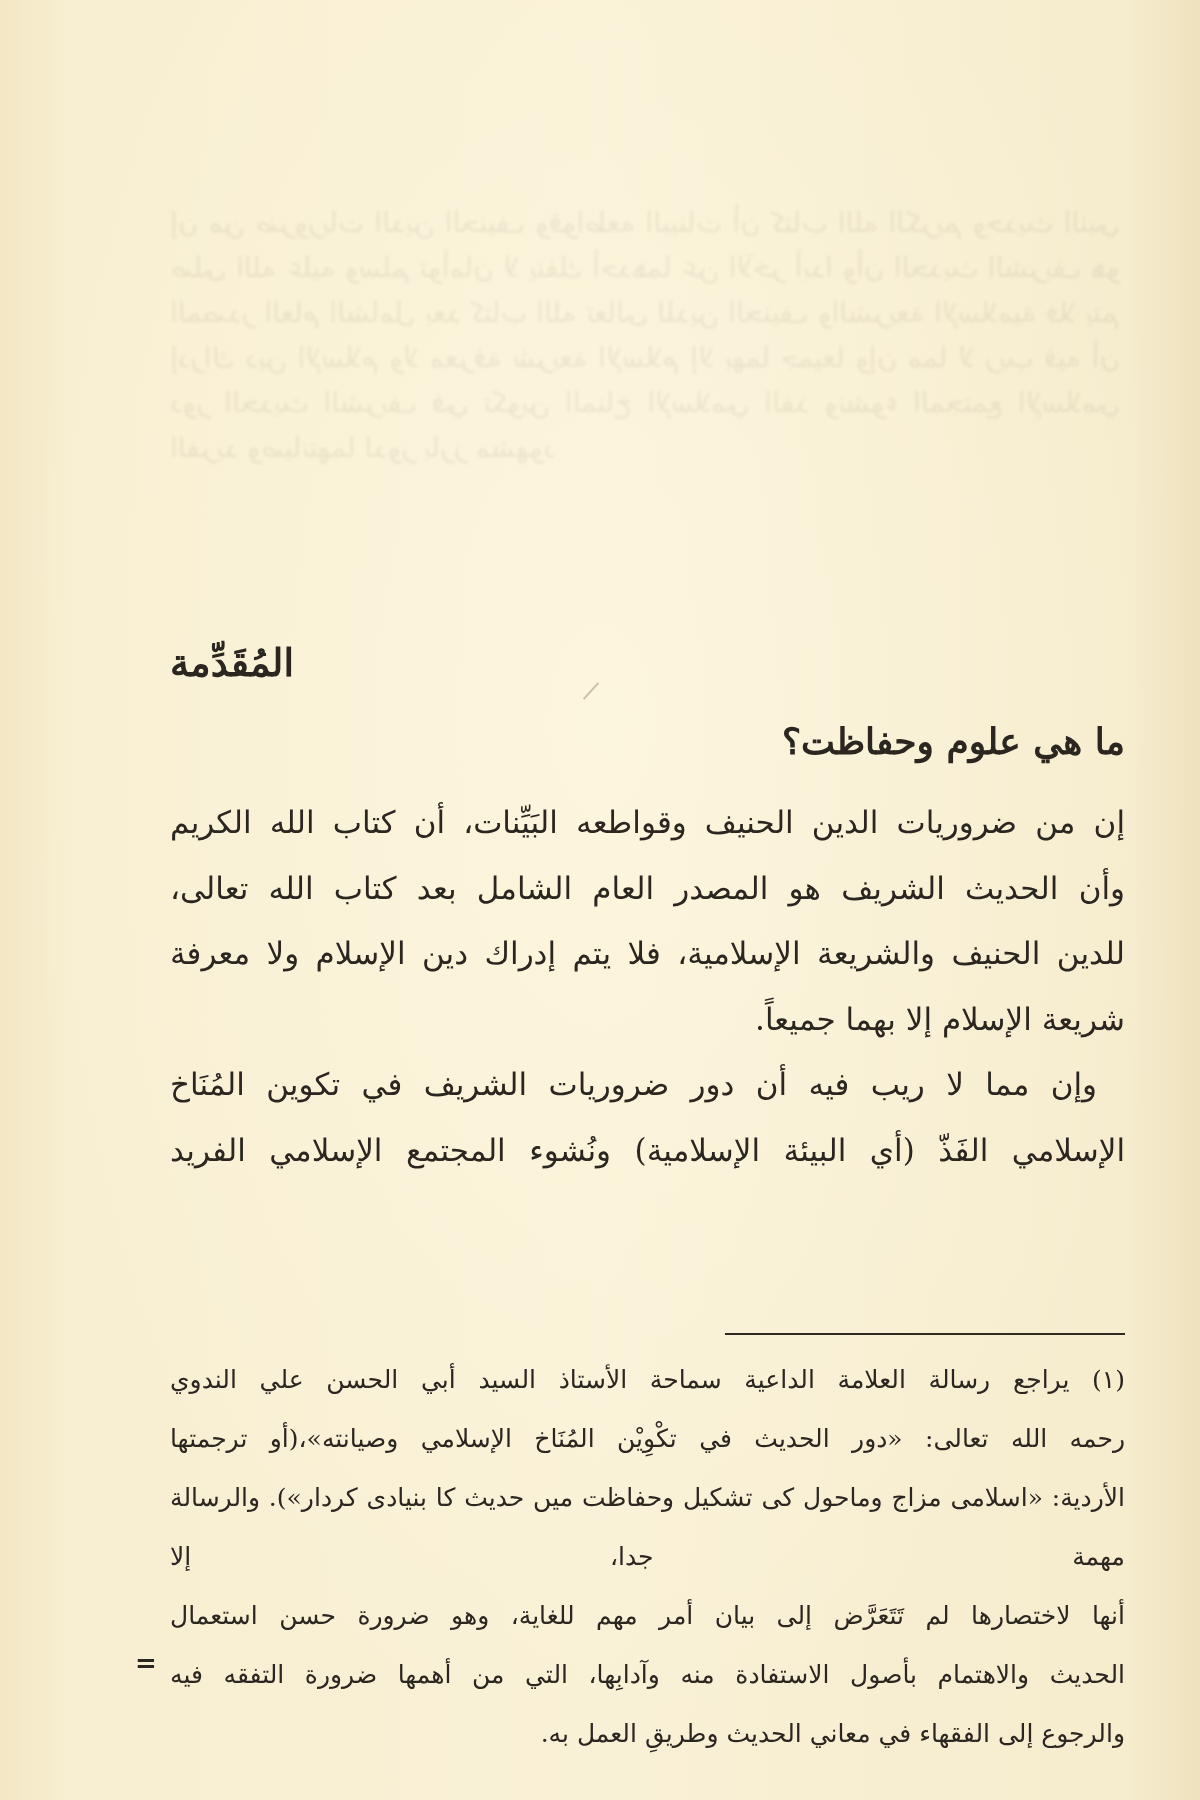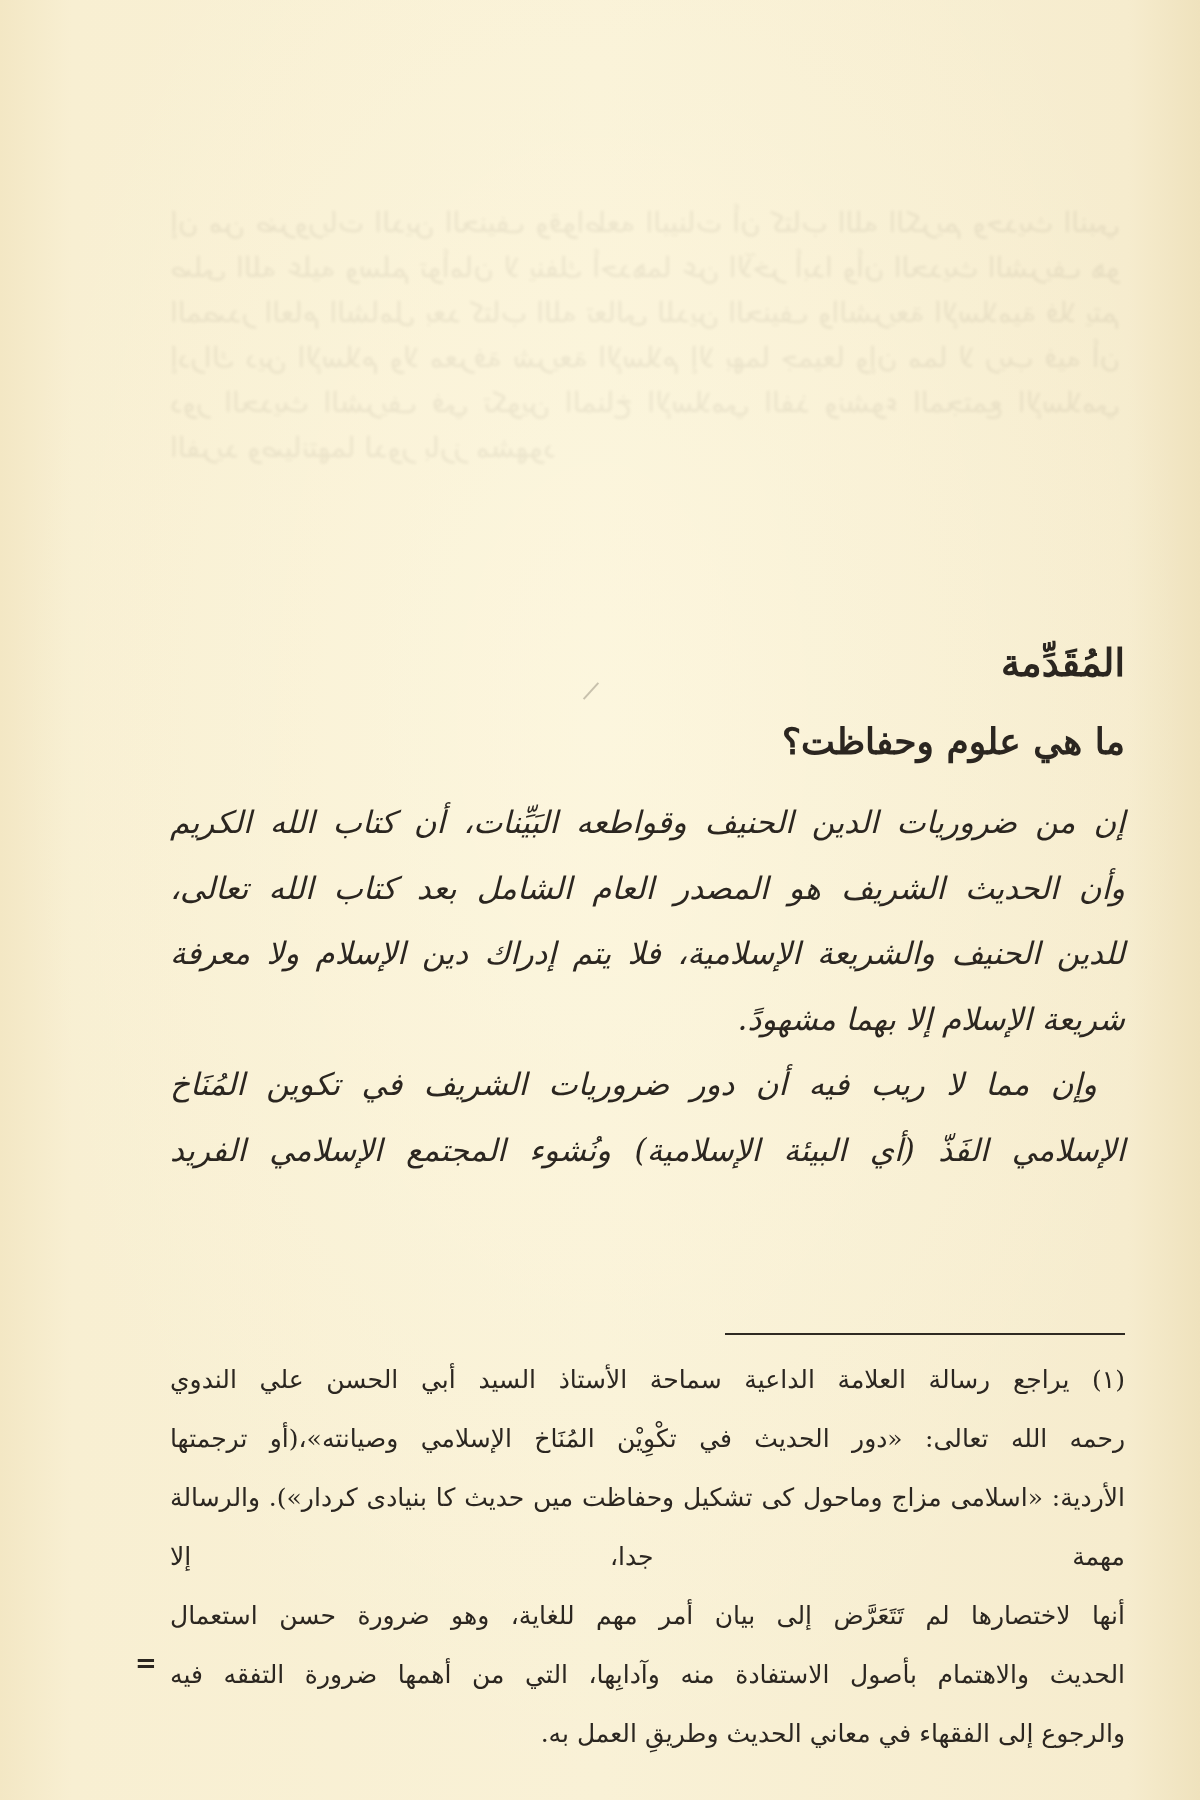--- a/index.html
+++ b/index.html
@@ -43,21 +43,21 @@
       position: absolute;
       left: 170px;
       width: 955px;
       direction: rtl;
     }
     .chapter-title {
       position: absolute;
       top: 640px;
       left: 0;
       right: 0;
-      text-align: right;
+      text-align: left;
       font-size: 38px;
       font-weight: bold;
       direction: rtl;
       margin: 0;
     }
     .section-heading {
       position: absolute;
       top: 720px;
       right: 0;
       font-size: 36px;
@@ -76,21 +76,20 @@
       text-align-last: right;
       direction: rtl;
     }
     .body-text p {
       margin: 0;
     }
     .body-text .line {
       display: block;
       text-align: justify;
       text-align-last: justify;
-      font-style: italic;
     }
     .body-text .line.last {
       text-align-last: right;
     }
     .body-text .indent {
       padding-right: 28px;
     }
     sup.fnref {
       font-size: 16px;
       vertical-align: 14px;
@@ -154,21 +153,21 @@
 
     <h1 class="chapter-title">المُقَدِّمة</h1>
 
     <h2 class="section-heading">ما هي علوم وحفاظت؟</h2>
 
     <div class="body-text">
       <p>
         <span class="line">إن من ضروريات الدين الحنيف وقواطعه البَيِّنات، أن كتاب الله الكريم</span>
         <span class="line">وأن الحديث الشريف هو المصدر العام الشامل بعد كتاب الله تعالى،</span>
         <span class="line">للدين الحنيف والشريعة الإسلامية، فلا يتم إدراك دين الإسلام ولا معرفة</span>
-        <span class="line last">شريعة الإسلام إلا بهما مشهودً.</span>
+        <span class="line last">شريعة الإسلام إلا بهما جميعاً.</span>
       </p>
       <p>
         <span class="line indent">وإن مما لا ريب فيه أن دور ضروريات الشريف في تكوين المُنَاخ</span>
         <span class="line">الإسلامي الفَذّ (أي البيئة الإسلامية) ونُشوء المجتمع الإسلامي الفريد</span>
       </p>
     </div>
 
     <div class="fn-rule" style="left:555px;"></div>
 
     <div class="footnotes">

